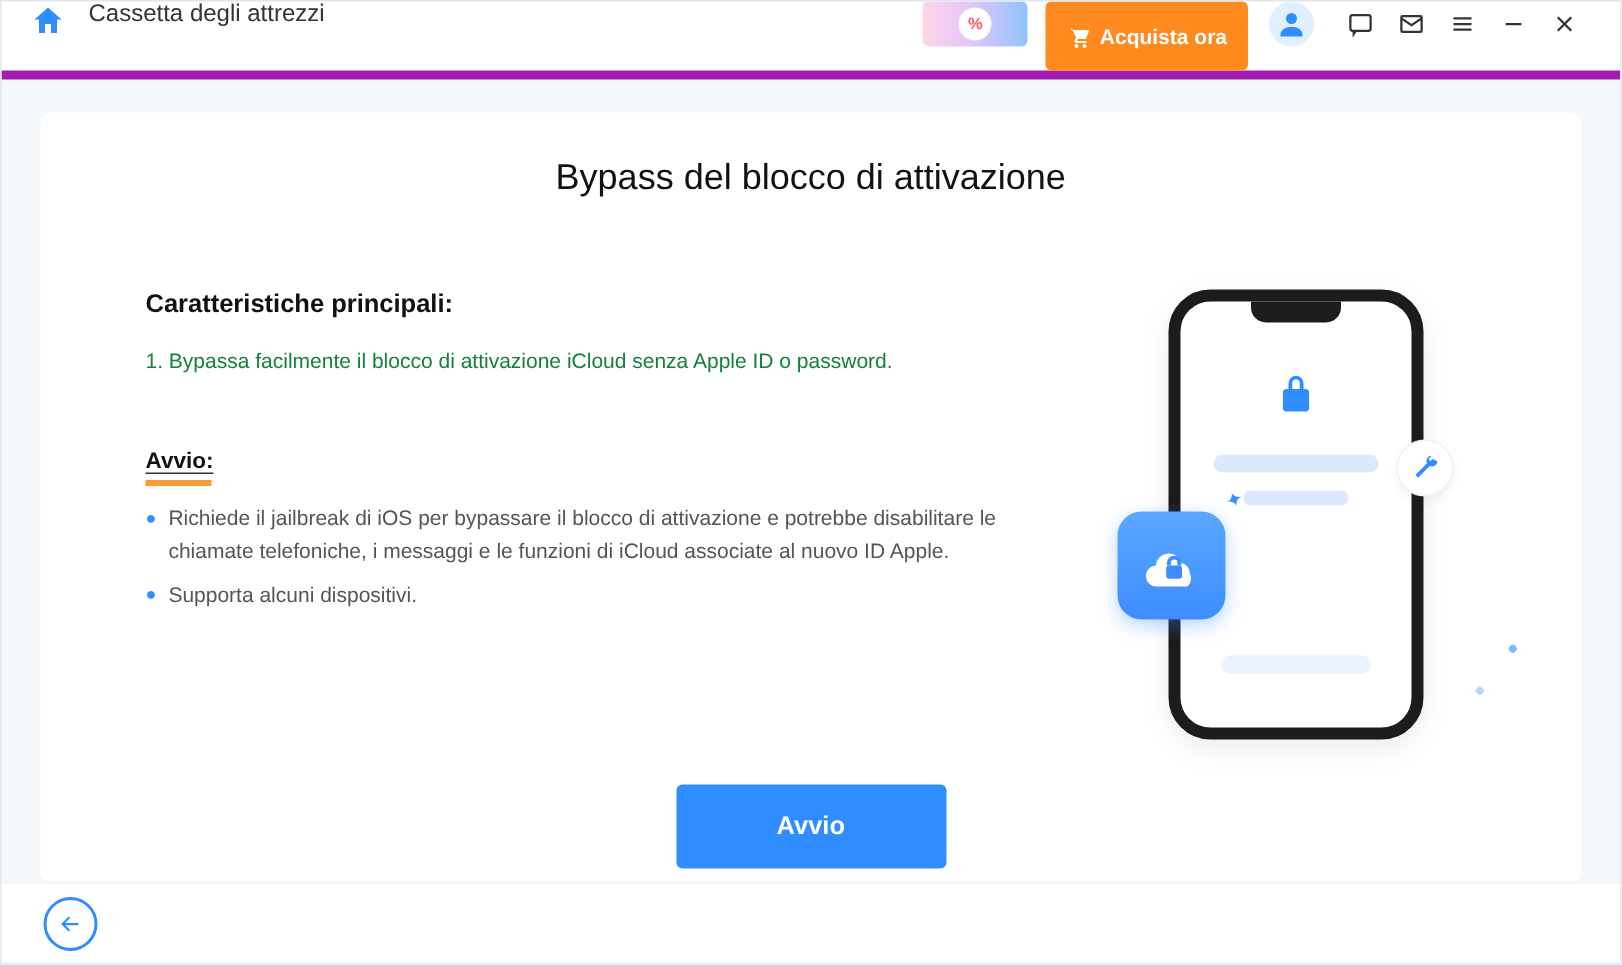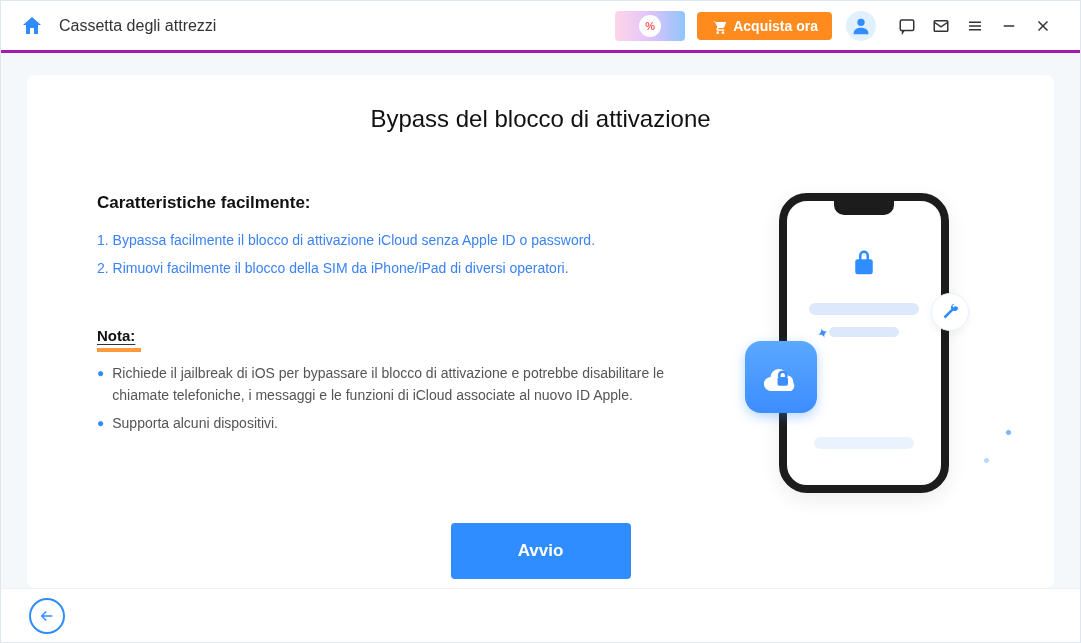--- a/index.html
+++ b/index.html
@@ -11,23 +11,22 @@
     overflow: hidden;
     position: relative;
     border: 1px solid #e0e6ed;
   }
 
   
   .header {
     height: 52px;
     background: #ffffff;
     display: flex;
-    align-items: center;
     padding: 0 18px;
-    border-bottom: 3px solid #a21caf;
+    border-bottom: 6px solid #a21caf;
   }
   .home-icon {
     width: 26px; height: 26px;
     display: flex; align-items: center; justify-content: center;
     margin-right: 14px;
     cursor: pointer;
   }
   .header-title {
     font-size: 16px;
     color: #333;
@@ -104,21 +103,21 @@
   }
   .text-col { flex: 1; max-width: 620px; }
   .features-heading {
     font-size: 17px;
     font-weight: 700;
     color:#111;
     margin-bottom: 16px;
   }
   .feature-line {
     font-size: 14px;
-    color:#3b82f6;
+    color:#15803d;
     line-height: 1.7;
     margin-bottom: 4px;
   }
   .note-heading {
     font-size: 15px;
     font-weight:700;
     color:#111;
     margin-top: 46px;
     text-decoration: underline;
     text-decoration-color: #333;
@@ -294,25 +293,24 @@
   </div>
 </div>
 
 <div class="main-area">
   <div class="card">
     <h1 class="page-title">Bypass del blocco di attivazione</h1>
 
     <div class="content-row">
 
       <div class="text-col">
-        <div class="features-heading">Caratteristiche facilmente:</div>
+        <div class="features-heading">Caratteristiche principali:</div>
         <div class="feature-line">1. Bypassa facilmente il blocco di attivazione iCloud senza Apple ID o password.</div>
-        <div class="feature-line">2. Rimuovi facilmente il blocco della SIM da iPhone/iPad di diversi operatori.</div>
-
-        <div class="note-heading">Nota:</div>
+
+        <div class="note-heading">Avvio:</div>
         <div class="note-underline-accent"></div>
         <div class="note-item">
           <span class="bullet">●</span>
           <span>Richiede il jailbreak di iOS per bypassare il blocco di attivazione e potrebbe disabilitare le chiamate telefoniche, i messaggi e le funzioni di iCloud associate al nuovo ID Apple.</span>
         </div>
         <div class="note-item">
           <span class="bullet">●</span>
           <span>Supporta alcuni dispositivi.</span>
         </div>
       </div>

